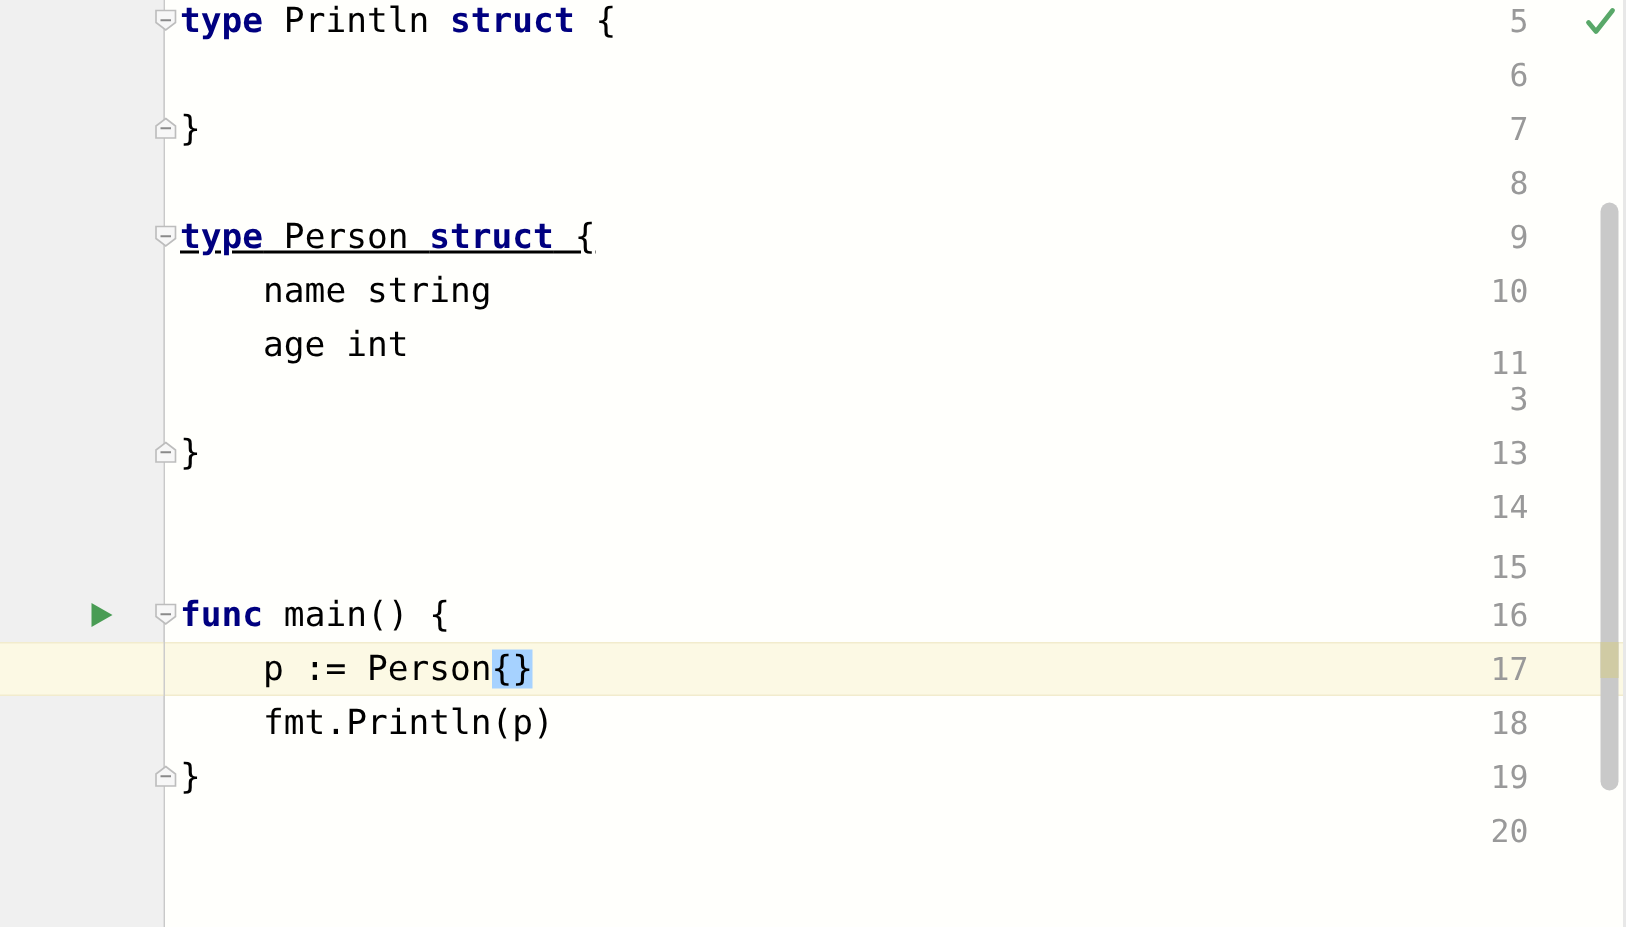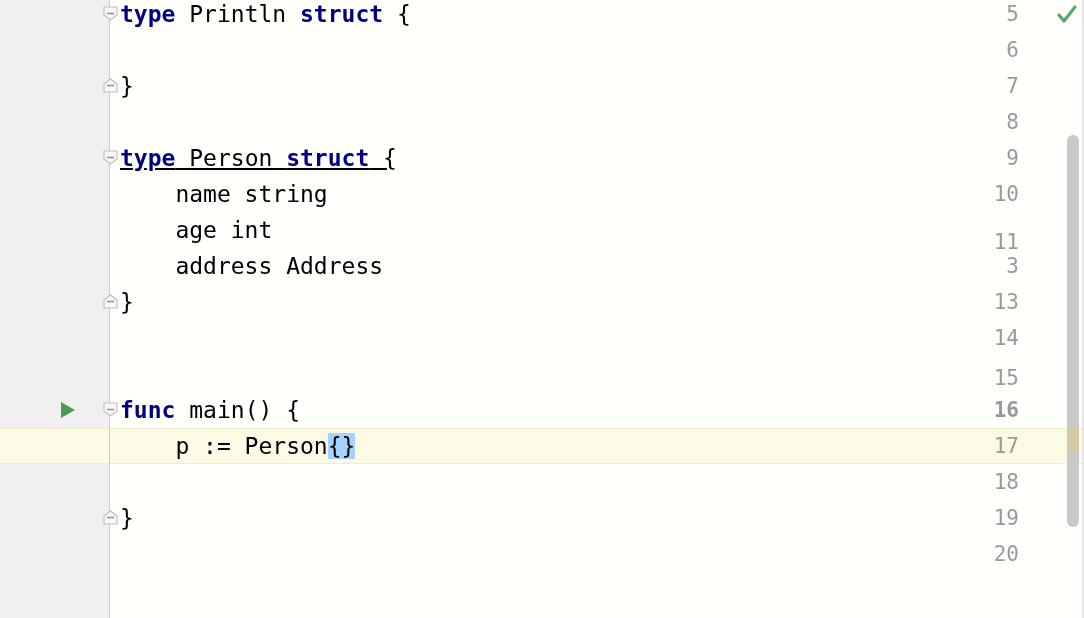--- a/index.html
+++ b/index.html
@@ -223,46 +223,46 @@
       <div class="linenum" style="top: 32px;">6</div>
       <div class="linenum" style="top: 68px;">7</div>
       <div class="linenum" style="top: 104px;">8</div>
       <div class="linenum" style="top: 140px;">9</div>
       <div class="linenum" style="top: 176px;">10</div>
       <div class="linenum" style="top: 224px;">11</div>
       <div class="linenum" style="top: 248px;">3</div>
       <div class="linenum" style="top: 284px;">13</div>
       <div class="linenum" style="top: 320px;">14</div>
       <div class="linenum" style="top: 360px;">15</div>
-      <div class="linenum" style="top: 392px; font-weight: bold;">16</div>
+      <div class="linenum" style="top: 392px;">16</div>
       <div class="linenum" style="top: 428px;">17</div>
       <div class="linenum" style="top: 464px;">18</div>
       <div class="linenum" style="top: 500px;">19</div>
       <div class="linenum" style="top: 536px;">20</div>
     </div>
 
   <div id="run-icon" style="top: 400px;">
     <svg width="18" height="20" viewBox="0 0 18 20">
       <polygon points="2,2 16,10 2,18" fill="#499c54"></polygon>
     </svg>
   </div>
 
   <div id="code">
       <div class="line" style="top: -4px;"><span class="kw">type</span><span> Println </span><span class="kw">struct</span><span> {</span></div>
       <div class="line" style="top: 68px;"><span>}</span></div>
       <div class="line" style="top: 104px;"></div>
       <div class="line" style="top: 140px; text-decoration: underline;"><span class="kw">type</span><span> Person </span><span class="kw">struct</span><span> {</span></div>
       <div class="line" style="top: 212px;"><span>    age int</span></div>
       <div class="line" style="top: 176px;"><span>    name string</span></div>
-      <div class="line" style="top: 248px;"><span>    address Address</span></div>
       <div class="line" style="top: 284px;"><span>}</span></div>
       <div class="line" style="top: 320px;"></div>
       <div class="line" style="top: 356px;"></div>
       <div class="line" style="top: 392px;"><span class="kw">func</span><span> main() {</span></div>
       <div class="line" style="top: 428px;"><span>    p := Person</span><span class="sel">{}</span></div>
+      <div class="line" style="top: 464px;"><span>    fmt.Println(p)</span></div>
       <div class="line" style="top: 500px;"><span>}</span></div>
       <div class="line" style="top: 536px;"></div>
     </div>
 
   <div id="inspect-check">
     <svg width="22" height="22" viewBox="0 0 22 22">
       <polyline points="3,11 8,17 19,3" fill="none" stroke="#59a869" stroke-width="3.2" stroke-linecap="round" stroke-linejoin="round"></polyline>
     </svg>
   </div>
 

